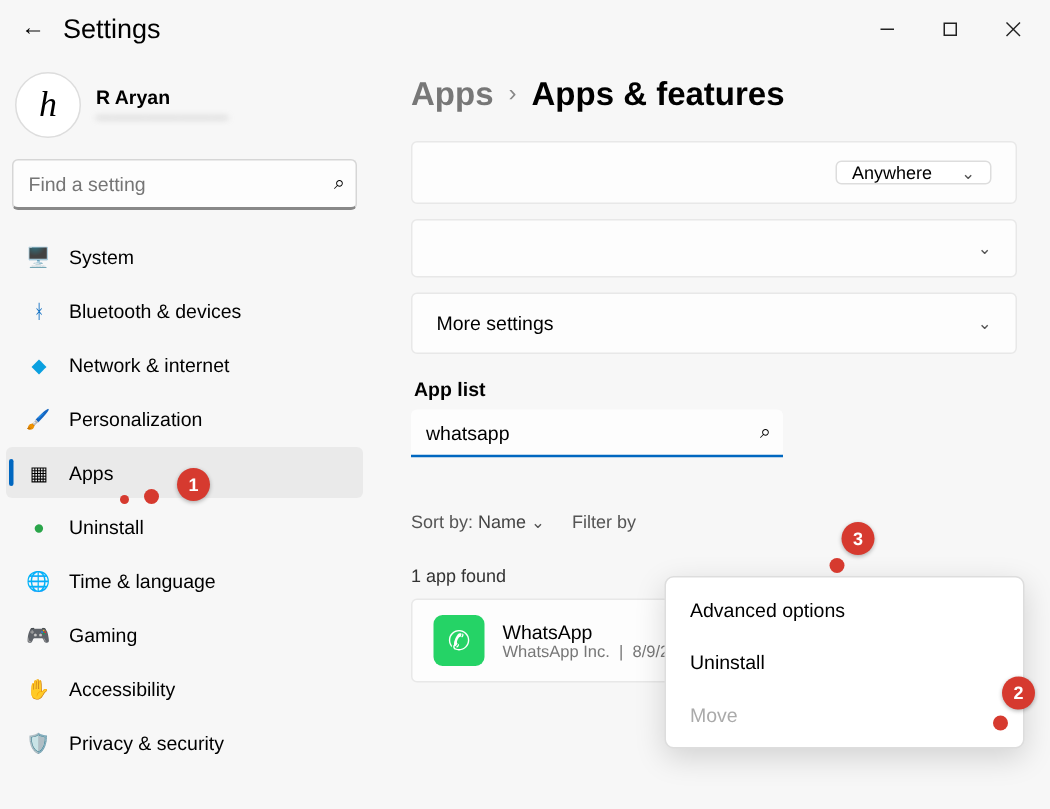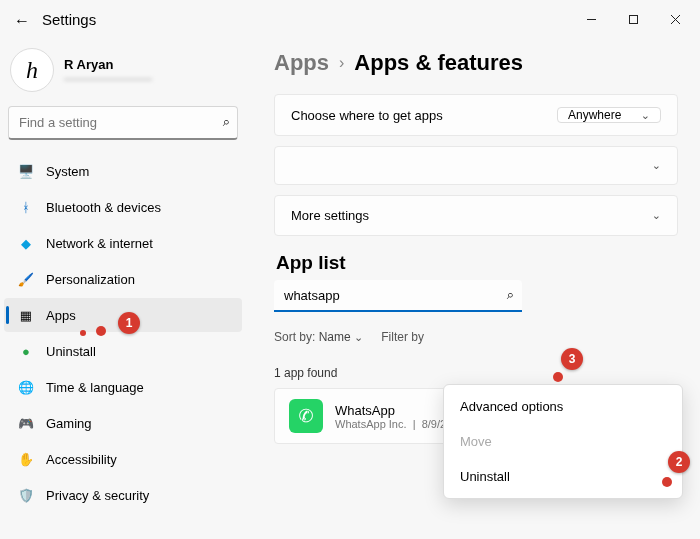--- a/index.html
+++ b/index.html
@@ -1,19 +1,19 @@
 <!DOCTYPE html>
 <html><head>
 <meta charset="utf-8">
 <style>
 * { margin: 0; padding: 0; box-sizing: border-box; font-family: "Segoe UI", Arial, sans-serif; }
 body { width: 700px; height: 539px; background: #f7f7f7; overflow: hidden; position: relative; }
 .titlebar { display: flex; align-items: center; height: 38px; padding: 0 4px; }
 .back-btn { width: 36px; height: 36px; display: flex; align-items: center; justify-content: center; cursor: pointer; font-size: 16px; }
-.title-text { font-size: 15px; margin-left: 2px; }
+.title-text { font-size: 18px; margin-left: 2px; }
 .win-btns { margin-left: auto; display: flex; }
 .win-btn { width: 42px; height: 30px; display: flex; align-items: center; justify-content: center; font-size: 11px; cursor: pointer; }
 .win-btn svg { width: 11px; height: 11px; }
 
 .layout { display: flex; height: calc(100% - 38px); }
 
 .sidebar { width: 246px; padding: 6px 4px 0 4px; }
 .user-row { display: flex; align-items: center; padding: 4px 8px 14px 6px; gap: 10px; }
 .avatar { width: 44px; height: 44px; border-radius: 50%; background: #fff; border: 1px solid #ddd; display: flex; align-items: center; justify-content: center; font-family: cursive; font-size: 24px; font-style: italic; }
 .user-name { font-size: 13px; font-weight: 600; }
@@ -34,25 +34,25 @@
 .bc-sep { font-size: 16px; color: #888; }
 .bc-current { font-size: 22px; font-weight: 600; }
 
 .card { background: #fdfdfd; border: 1px solid #e8e8e8; border-radius: 4px; padding: 12px 16px; margin-bottom: 10px; display: flex; align-items: center; }
 .card-title { font-size: 13px; }
 .card-sub { font-size: 11px; color: #666; margin-top: 2px; }
 .card-right { margin-left: auto; }
 .dropdown { border: 1px solid #ddd; border-radius: 4px; padding: 0 10px; font-size: 12px; display: flex; align-items: center; gap: 12px; background: #fff; cursor: pointer; min-width: 104px; justify-content: space-between; }
 .chev { font-size: 11px; color: #555; }
 
-.section-label { font-size: 19px; font-weight: 600; margin: 16px 0 6px 2px; }
+.section-label { font-size: 13px; font-weight: 600; margin: 16px 0 6px 2px; }
 .applist-search { position: relative; width: 248px; }
 .al-input { width: 100%; height: 32px; border: none; border-bottom: 2px solid #0067c0; border-radius: 4px 4px 0 0; background: #fdfdfd; padding: 0 30px 0 10px; font-size: 13px; }
 
-.filter-row { display: flex; align-items: center; gap: 18px; margin-top: 18px; font-size: 12px; color: #444; }
+.filter-row { display: flex; align-items: center; gap: 18px; margin-top: 36px; font-size: 12px; color: #444; }
 .filter-label { color: #555; }
 
 .count-text { font-size: 12px; margin-top: 22px; color: #333; }
 
 .app-row { background: #fdfdfd; border: 1px solid #e8e8e8; border-radius: 4px; padding: 10px 14px; margin-top: 8px; display: flex; align-items: center; gap: 12px; }
 .app-icon { width: 34px; height: 34px; border-radius: 6px; background: #25d366; display: flex; align-items: center; justify-content: center; color: #fff; font-size: 18px; }
 .app-info { display: flex; flex-direction: column; }
 .app-name { font-size: 13px; }
 .app-meta { font-size: 11px; color: #777; }
 .app-size { margin-left: auto; font-size: 12px; color: #444; }
@@ -153,21 +153,20 @@
   </div>
 
   <div class="main">
     <div class="breadcrumb">
       <span class="bc-parent">Apps</span>
       <span class="bc-sep">›</span>
       <span class="bc-current">Apps &amp; features</span>
     </div>
 
     <div class="card">
-      <div class="card-title">Choose where to get apps</div>
       <div class="card-right">
         <div class="dropdown">
           <span>Anywhere</span>
           <span class="chev">⌄</span>
         </div>
       </div>
     </div>
 
     <div class="card">
       <div class="card-right chev">⌄</div>
@@ -206,20 +205,20 @@
         </div>
       </div>
       <div class="app-size">501 MB</div>
       <div class="app-more">⋮</div>
     </div>
   </div>
 </div>
 
 <div class="context-menu">
   <div class="cm-item">Advanced options</div>
+  <div class="cm-item">Uninstall</div>
   <div class="cm-item disabled">Move</div>
-  <div class="cm-item">Uninstall</div>
 </div>
 
 <div class="red-dot"></div>
 <div class="callout c1">1</div>
 <div class="callout c2">2</div>
 <div class="callout c3">3</div>
 
 </body></html>

